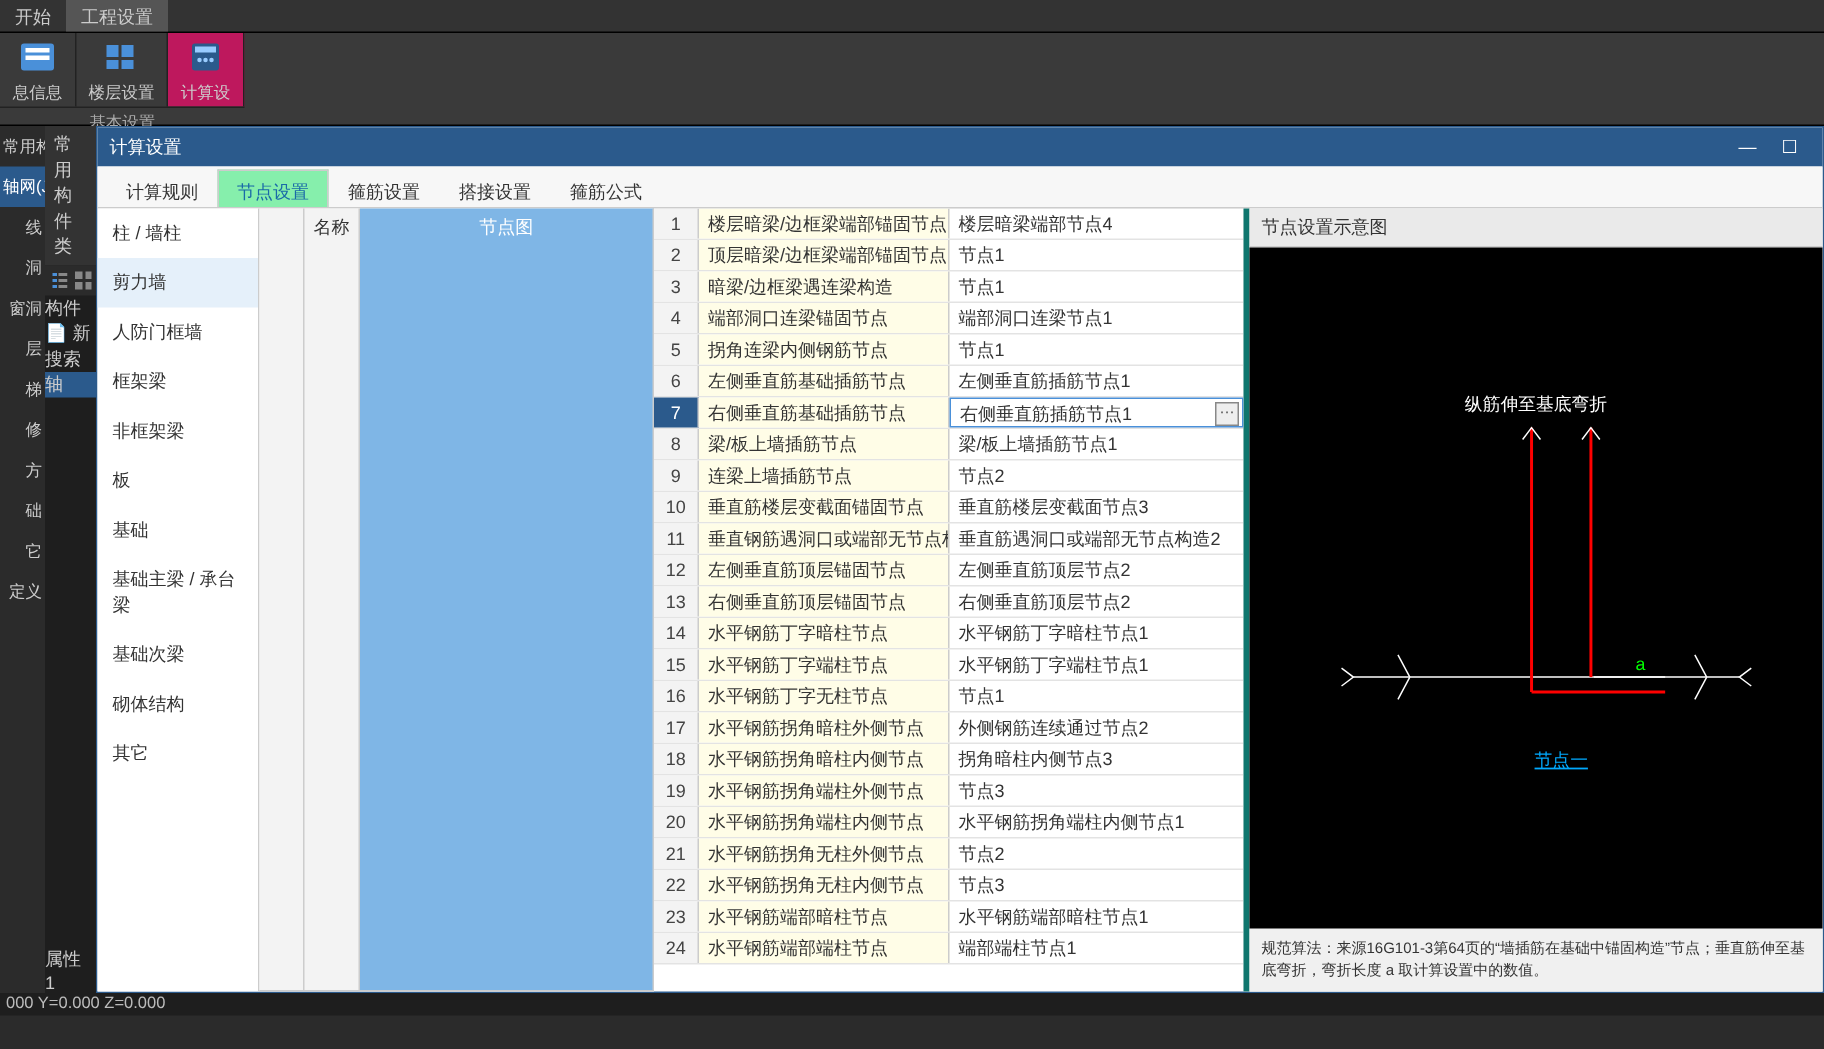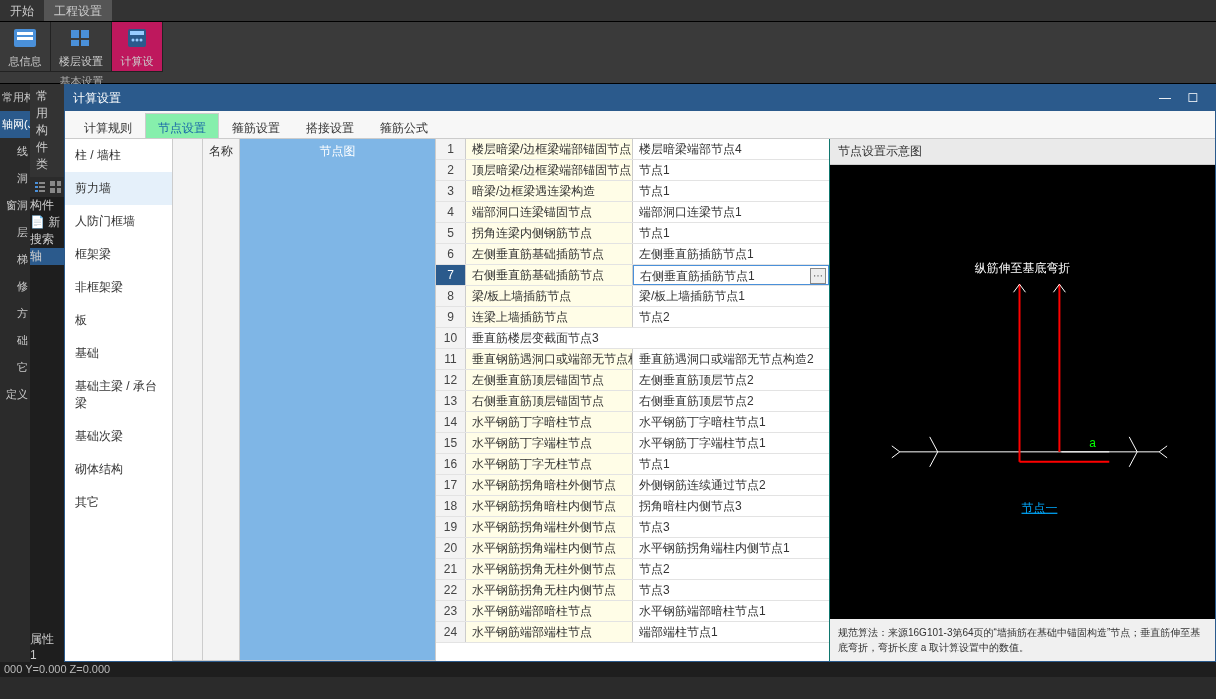--- a/index.html
+++ b/index.html
@@ -37,21 +37,21 @@
 .grid-head .ch.name{flex:1}
 .grid-head .ch.node{width:196px;background:#7fb6e6;color:#fff}
 .grid-body{flex:1;overflow:auto}
 .grow{display:flex;border-bottom:1px solid #e3e3e3;height:21px;align-items:stretch}
 .grow .rn{width:30px;text-align:center;background:#f3f3f3;border-right:1px solid #ccc;line-height:20px;color:#444}
 .grow .c1{flex:1;padding:0 6px;border-right:1px solid #ccc;background:#fffde7;line-height:20px;color:#333;overflow:hidden;white-space:nowrap}
 .grow .c2{width:196px;padding:0 6px;line-height:20px;color:#333;overflow:hidden;white-space:nowrap;position:relative}
 .grow.sel .rn{background:#2b5a8c;color:#fff}
 .grow.sel .c2{border:1px solid #4a90d9}
 .grow.sel .c2 .dd{position:absolute;right:2px;top:2px;width:16px;height:16px;border:1px solid #888;background:#eee;text-align:center;line-height:14px;font-size:10px;color:#555}
-.preview{width:386px;border-left:1px solid #0f766e;display:flex;flex-direction:column;background:#f0f0f0}
+.preview{width:386px;border-left:4px solid #0f766e;display:flex;flex-direction:column;background:#f0f0f0}
 .preview .pt{padding:4px 8px;border-bottom:1px solid #ccc;background:#eaeaea;color:#333}
 .preview .svgwrap{flex:1;background:#000;position:relative}
 .preview .svgwrap svg{width:100%;height:100%}
 .preview .note{padding:6px 8px;background:#f0f0f0;color:#333;font-size:10px;line-height:1.5}
 .calc-btn{background:#be185d}
 </style>
 </head>
 <body>
 
 <div class="ribbon-tabs">
@@ -220,20 +220,21 @@
               <div class="c1">梁/板上墙插筋节点</div>
               <div class="c2">梁/板上墙插筋节点1</div>
             </div>
             <div class="grow">
               <div class="rn">9</div>
               <div class="c1">连梁上墙插筋节点</div>
               <div class="c2">节点2</div>
             </div>
             <div class="grow">
               <div class="rn">10</div>
+              <div class="c1">垂直筋楼层变截面锚固节点</div>
               <div class="c2">垂直筋楼层变截面节点3</div>
             </div>
             <div class="grow">
               <div class="rn">11</div>
               <div class="c1">垂直钢筋遇洞口或端部无节点构造</div>
               <div class="c2">垂直筋遇洞口或端部无节点构造2</div>
             </div>
             <div class="grow">
               <div class="rn">12</div>
               <div class="c1">左侧垂直筋顶层锚固节点</div>

